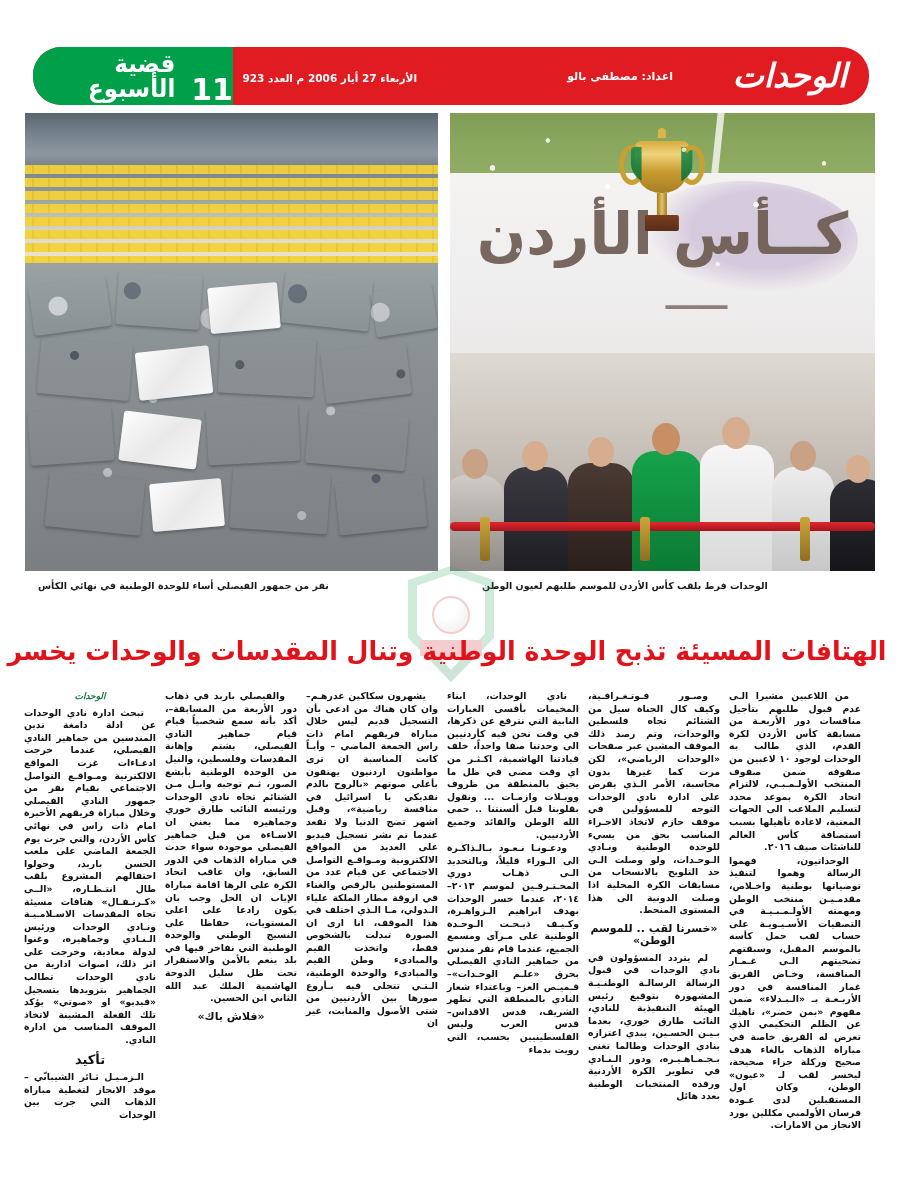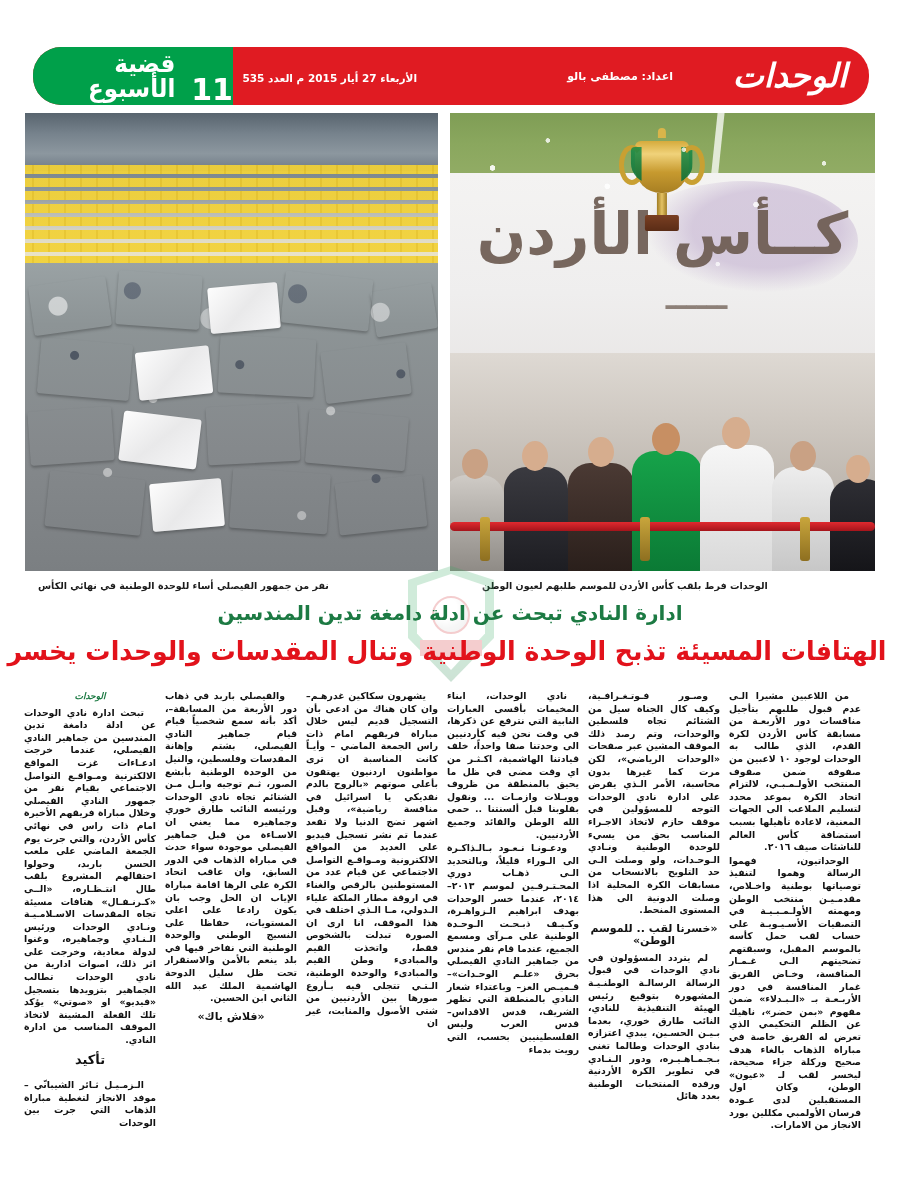--- a/index.html
+++ b/index.html
@@ -302,21 +302,21 @@
     text-align:center;
     text-indent:0;
     margin-bottom:4px;
   }
   .col .subhead{
     text-align:center;
     text-indent:0;
     font-size:13px;
     font-weight:bold;
     color:#111;
-    margin:7px 0 13px 0;
+    margin:7px 0 5px 0;
   }
   .col .subhead-sm{
     text-align:center;
     text-indent:0;
     font-size:11px;
     font-weight:bold;
     color:#111;
     margin:6px 0 4px 0;
   }
 </style>
@@ -327,21 +327,21 @@
 
   <div class="masthead">
     <div class="mast-red"></div>
     <div class="mast-green"></div>
     <div class="mast-green-inner">
       <span class="mast-page-num">11</span>
       <span class="mast-section-label">قضية الأسبوع</span>
     </div>
     <div class="mast-title">الوحدات</div>
     <div class="mast-byline">اعداد: مصطفى بالو</div>
-    <div class="mast-date">الأربعاء 27 أيار 2015 م العدد 535</div>
+    <div class="mast-date">الأربعاء 27 أيار 2006 م العدد 923</div>
   </div>
 
   <div class="photo-row">
 
     <div class="photo photo-left">
       <div class="stand">
         <div class="stand-roof"></div>
         <div class="seat-rows">
           <i style="top:0px"></i>
             <i style="top:13px"></i>
@@ -434,21 +434,20 @@
   <div class="caption caption-right">الوحدات فرط بلقب كأس الأردن للموسم طلبهم لعيون الوطن</div>
   <div class="caption caption-left">نفر من جمهور الفيصلي أساء للوحدة الوطنية في نهائي الكأس</div>
 
   <div class="watermark">
     <div class="wm-shield"></div>
     <div class="wm-inner"></div>
     <div class="wm-ball"></div>
     <div class="wm-red"></div>
   </div>
 
-  <div class="kicker">ادارة النادي تبحث عن ادلة دامغة تدين المندسين</div>
   <div class="headline">الهتافات المسيئة تذبح الوحدة الوطنية وتنال المقدسات والوحدات يخسر لقب لـ"عيون" الوطن</div>
 
   <div class="columns" id="columns">
       <div class="col">
         <p class="byline">الوحدات</p>
         <p>تبحث ادارة نادي الوحدات عن ادلة دامغة تدين المندسين من جماهير النادي الفيصلي، عندما خرجت ادعـاءات غزت المواقع الالكترنية ومـواقـع التواصل الاجتماعي بقيام نفر من جمهور النادي الفيصلي وخلال مباراة فريقهم الأخيرة امام ذات راس في نهائي كأس الأردن، والتي جرت يوم الجمعة الماضي على ملعب الحسن باربد، وحولوا احتفالهم المشروع بلقب طال انتـظـاره، «الــى «كـرنـفـال» هتافات مسيئة تجاه المقدسات الاسـلامـيـة ونـادي الوحدات ورئيس الـنـادي وجماهيره، وغنوا لدولة معادية، وخرجت على اثر ذلك، اصوات ادارية من نادي الوحدات تطالب الجماهير بتزويدها بتسجيل «فيديو» او «صوتي» يؤكد تلك الفعلة المشينة لاتخاذ الموقف المناسب من ادارة النادي.</p>
         <p class="subhead">تأكيد</p>
         <p>الـزمـيـل ثـائر الشيبانّي – موفد الانجاز لتغطية مباراة الذهاب التي جرت بين الوحدات</p>
       </div>
       <div class="col">

